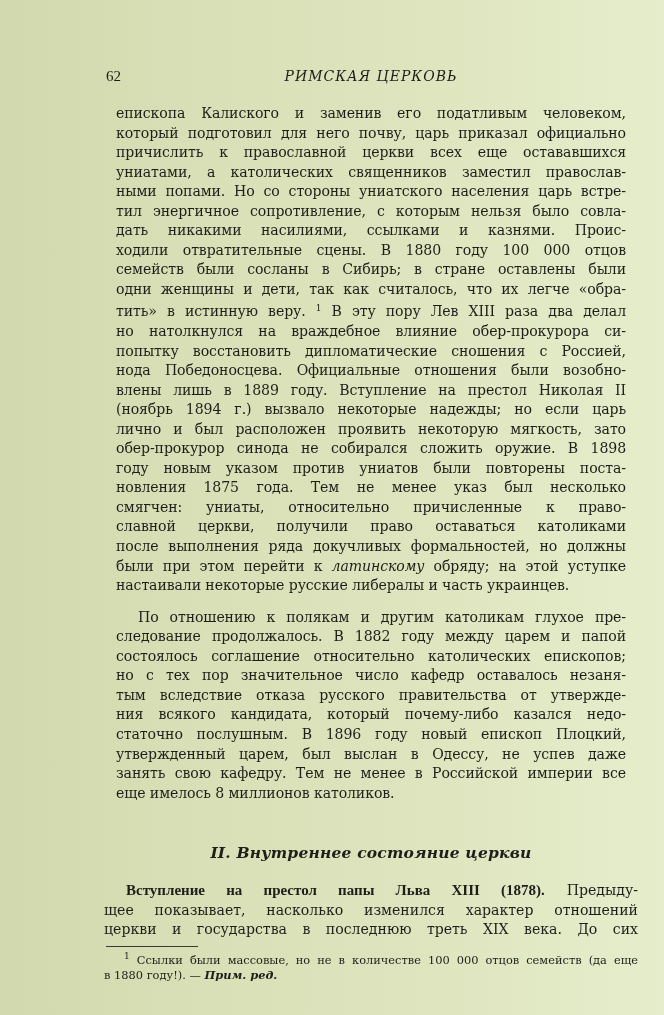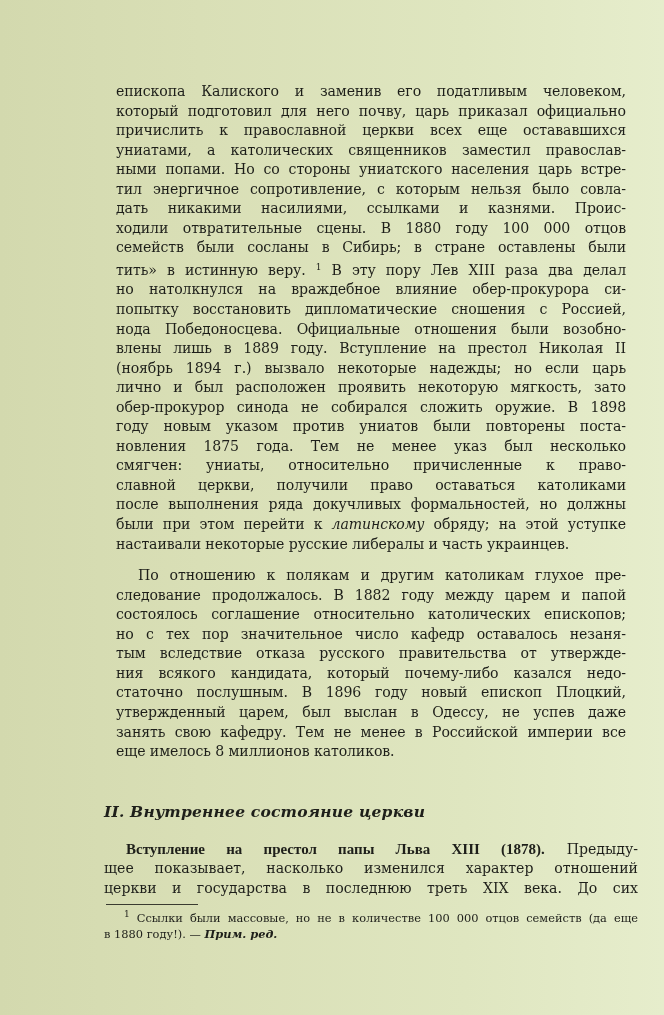--- a/index.html
+++ b/index.html
@@ -69,21 +69,21 @@
     }
     em.it {
       font-style: italic;
     }
     sup.fn {
       font-size: 9px;
       vertical-align: 5px;
     }
     .section-heading {
       margin-top: 40px;
-      text-align: left;
+      text-align: center;
       font-weight: bold;
       font-style: italic;
       font-size: 15.5px;
       letter-spacing: 0.2px;
     }
     .section-para {
       margin-top: 19px;
       font-size: 14.1px;
       line-height: 19.5px;
     }
@@ -110,32 +110,37 @@
     .fn-italic {
       font-style: italic;
       font-weight: bold;
     }
   </style>
 </head>
 <body>
 
 <div class="page">
 
+  <div class="running-head">
+    <span class="page-number">62</span>
+    <span class="running-title">РИМСКАЯ ЦЕРКОВЬ</span>
+  </div>
 
   <div class="body-text">
     <p>
       <span class="line">епископа Калиского и заменив его податливым человеком,</span>
       <span class="line">который подготовил для него почву, царь приказал официально</span>
       <span class="line">причислить к православной церкви всех еще остававшихся</span>
       <span class="line">униатами, а католических священников заместил православ-</span>
       <span class="line">ными попами. Но со стороны униатского населения царь встре-</span>
       <span class="line">тил энергичное сопротивление, с которым нельзя было совла-</span>
       <span class="line">дать никакими насилиями, ссылками и казнями. Проис-</span>
       <span class="line">ходили отвратительные сцены. В 1880 году 100 000 отцов</span>
       <span class="line">семейств были сосланы в Сибирь; в стране оставлены были</span>
+      <span class="line">одни женщины и дети, так как считалось, что их легче «обра-</span>
       <span class="line"><span>тить» в истинную веру.</span> <sup class="fn">1</sup><span> В эту пору Лев XIII раза два делал</span></span>
       <span class="line">но натолкнулся на враждебное влияние обер-прокурора си-</span>
       <span class="line">попытку восстановить дипломатические сношения с Россией,</span>
       <span class="line">нода Победоносцева. Официальные отношения были возобно-</span>
       <span class="line">влены лишь в 1889 году. Вступление на престол Николая II</span>
       <span class="line">(ноябрь 1894 г.) вызвало некоторые надежды; но если царь</span>
       <span class="line">лично и был расположен проявить некоторую мягкость, зато</span>
       <span class="line">обер-прокурор синода не собирался сложить оружие. В 1898</span>
       <span class="line">году новым указом против униатов были повторены поста-</span>
       <span class="line">новления 1875 года. Тем не менее указ был несколько</span>

